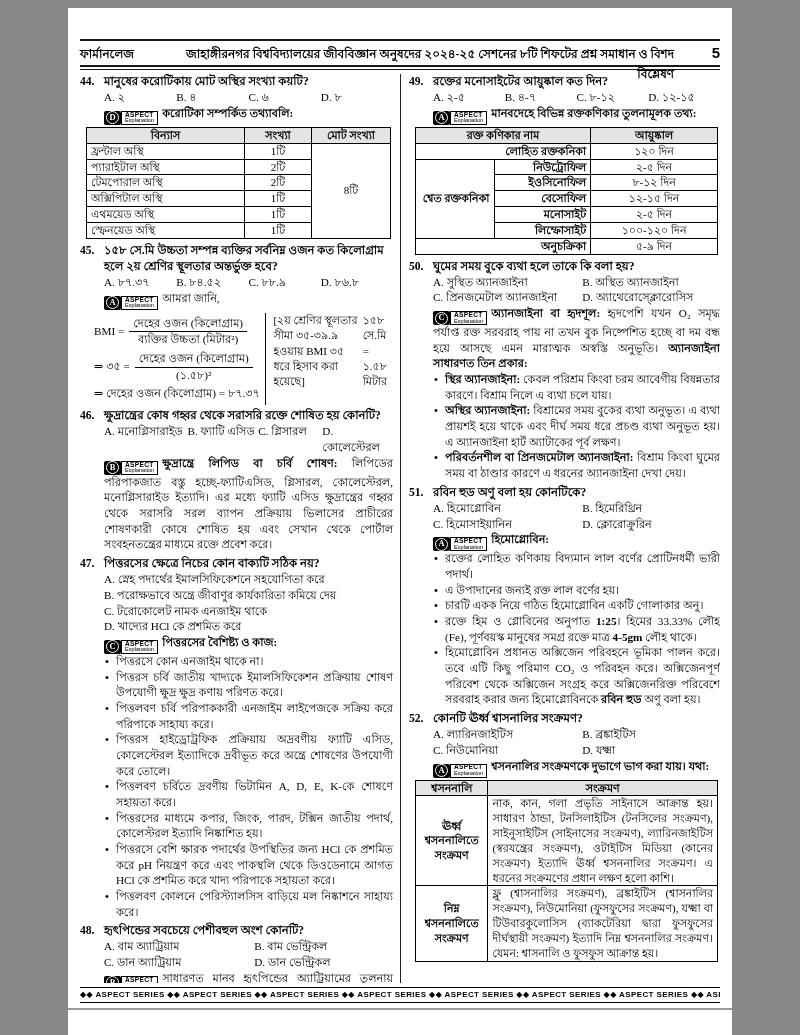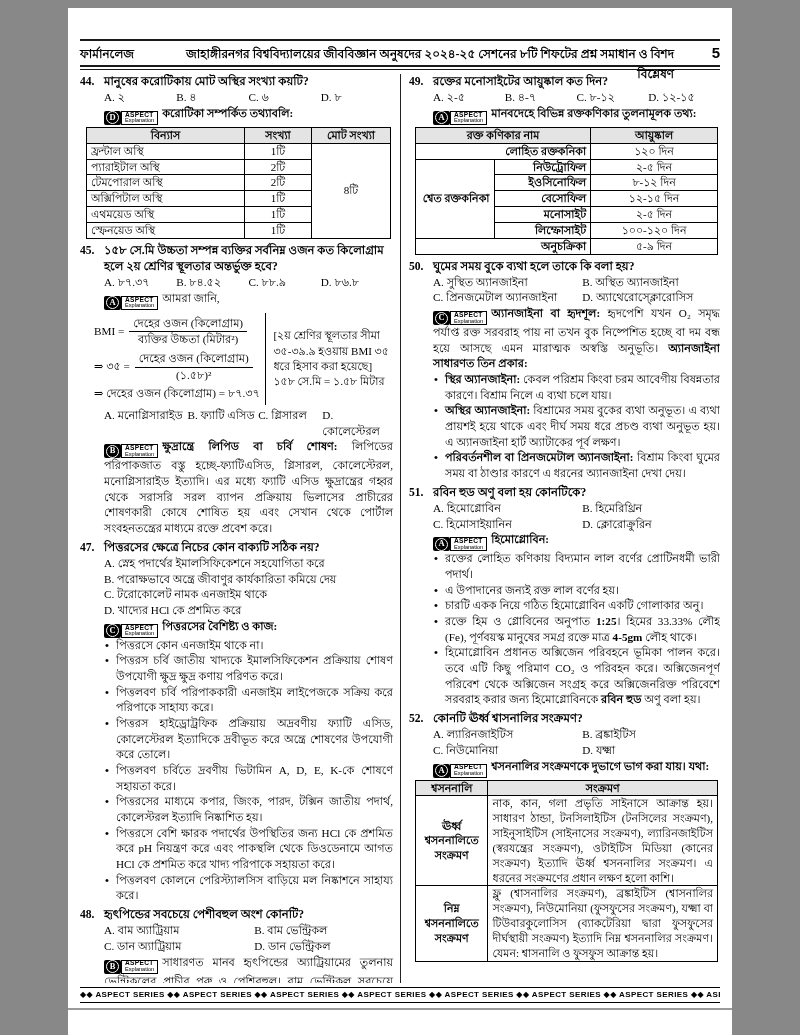--- a/index.html
+++ b/index.html
@@ -49,21 +49,21 @@
   .c{text-align:center;}
   .j{text-align:justify;}
   
   .bullets{margin-left:24px;}
   .bullets .bi{position:relative;padding-left:12px;text-align:justify;}
   .bullets .bi::before{content:"\2022";position:absolute;left:1px;font-weight:bold;}
   
   .bmi{display:flex;margin:3px 0 2px 14px;}
   .bmi-left{width:56%;flex:none;}
   .bmi-right{flex:1;border-left:1.4px solid #000;padding-left:7px;margin-left:4px;
-             display:flex;flex-direction:column;justify-content:center;font-size:11px;}
+             display:flex;flex-direction:row;justify-content:center;font-size:11px;}
   .mline{margin:3px 0;display:flex;align-items:center;}
   .mlhs{margin-right:5px;white-space:nowrap;}
   .frac{display:inline-block;text-align:center;vertical-align:middle;}
   .frac .fn{display:block;border-bottom:1px solid #000;padding:0 4px;}
   .frac .fd{display:block;padding:0 4px;}
   
   .footer{position:absolute;left:12px;right:12px;bottom:40px;border-top:1.6px solid #000;
           border-bottom:1.6px solid #000;padding:2px 0 3px 0;text-align:center;
           font-family:"Liberation Sans","DejaVu Sans",sans-serif;font-weight:bold;font-size:8px;
           letter-spacing:.4px;white-space:nowrap;overflow:hidden;}
@@ -186,20 +186,24 @@
             </div>
           </div>
           <div class="bmi-right">
             <div>[২য় শ্রেণির স্থূলতার সীমা ৩৫-৩৯.৯ হওয়ায় BMI ৩৫ ধরে হিসাব করা হয়েছে]</div>
             <div>১৫৮ সে.মি = ১.৫৮ মিটার</div>
           </div>
         </div>
       </div>
 
       <div class="q">
+        <div class="q-head">
+          <span class="q-num">46.</span>
+          <span class="q-body">ক্ষুদ্রান্ত্রের কোষ গহ্বর থেকে সরাসরি রক্তে শোষিত হয় কোনটি?</span>
+        </div>
         <div class="opts4">
           <span style="flex:1.3">A. মনোগ্লিসারাইড</span>
           <span style="flex:1.1">B. ফ্যাটি এসিড</span>
           <span style="flex:1">C. গ্লিসারল</span>
           <span style="flex:1.1">D. কোলেস্টেরল</span>
         </div>
         <div class="expl">
           <span class="ans-badge">
               <span class="ans-letter">
                 <i>B</i>

